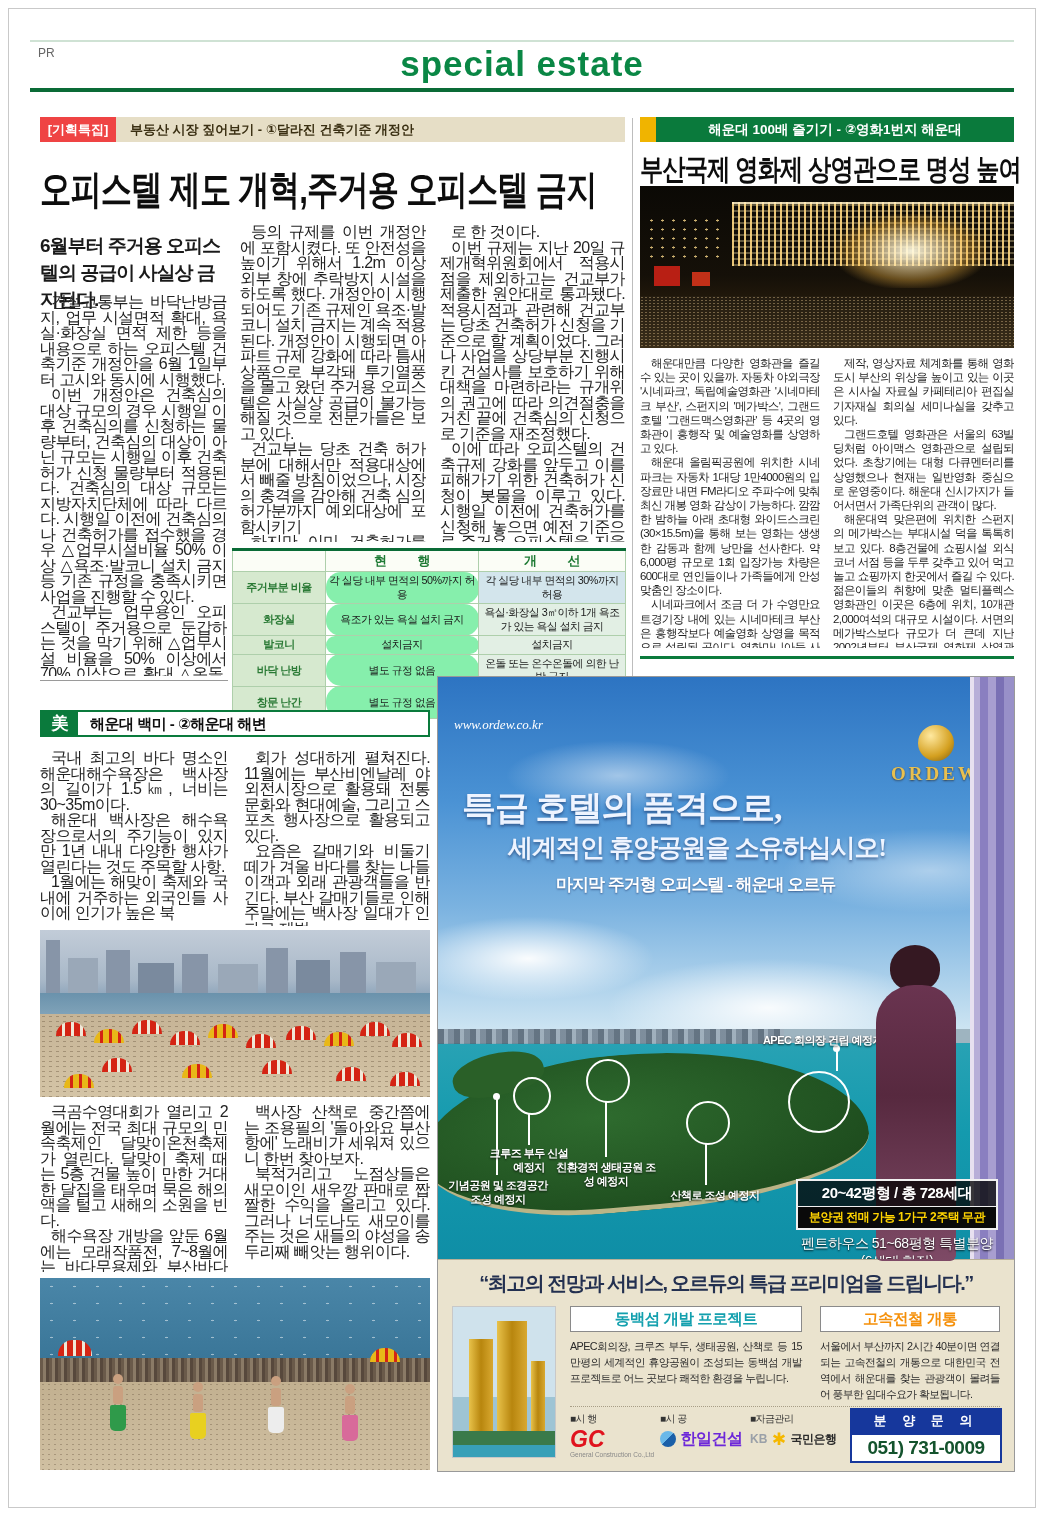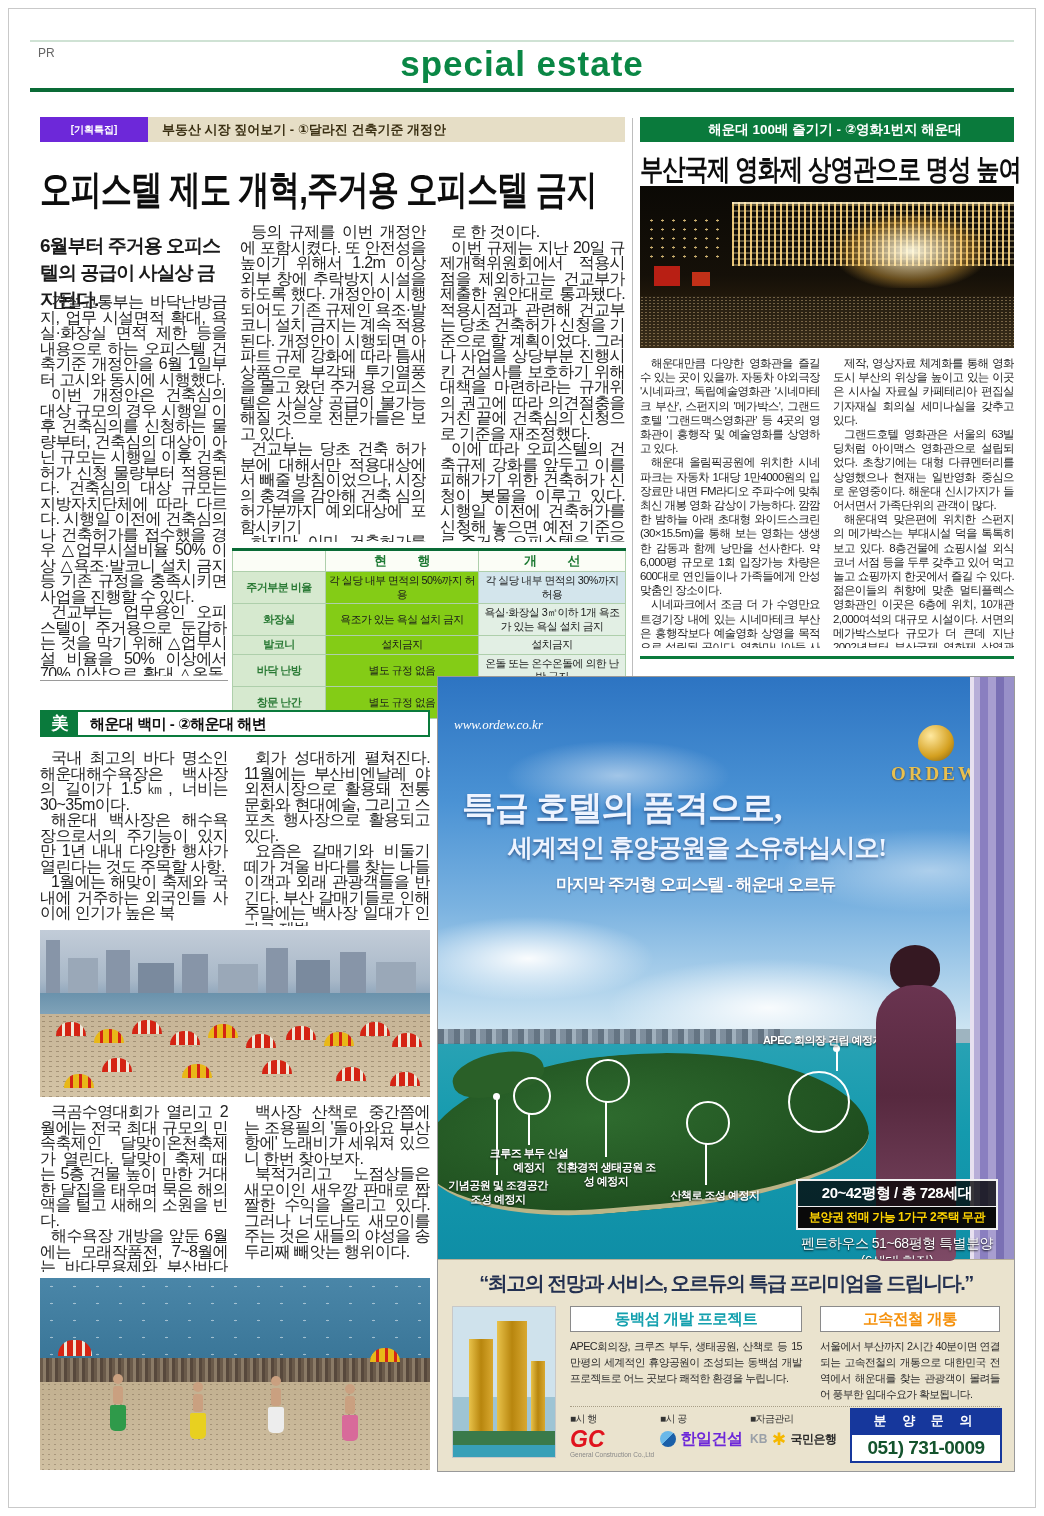--- a/index.html
+++ b/index.html
@@ -9,45 +9,45 @@
 
   
   .rule-light{position:absolute;left:30px;right:30px;top:40px;height:2px;background:#cfe2d4;}
   .pr{position:absolute;left:38px;top:46px;font-size:12px;color:#666;}
   .masthead{position:absolute;left:0;right:0;top:44px;text-align:center;font-size:35px;font-weight:900;
             color:#0a8745;letter-spacing:1px;}
   .rule-dark{position:absolute;left:30px;right:30px;top:88px;height:4px;background:#0a6b36;}
 
   
   .feat-bar{position:absolute;left:40px;top:117px;width:585px;height:25px;display:flex;}
-  .feat-tag{width:108px;background:#6d28d9;color:#fff;font-weight:bold;font-size:10px;text-align:center;line-height:25px;}
+  .feat-tag{width:76px;background:#ef4444;color:#fff;font-weight:bold;font-size:13px;text-align:center;line-height:25px;}
   .feat-series{flex:1;background:#e6dec6;color:#3a2f12;font-weight:bold;font-size:13px;line-height:25px;padding-left:14px;}
   .feat-headline{position:absolute;left:40px;top:162px;white-space:nowrap;font-size:40px;font-weight:900;color:#0d0d0d;
             letter-spacing:-1px;transform:scaleX(0.78);transform-origin:left center;}
   .lead{position:absolute;left:40px;top:232px;width:192px;font-size:19px;font-weight:bold;line-height:27px;letter-spacing:-1px;}
   .bt{font-size:16px;line-height:15.5px;letter-spacing:-0.6px;text-align:justify;color:#222;overflow:hidden;}
   .bt p{margin:0;text-indent:11px;}
   .fcol1{position:absolute;left:40px;top:294px;width:187px;height:382px;}
   .fcol2{position:absolute;left:240px;top:224px;width:186px;height:318px;}
   .fcol3{position:absolute;left:440px;top:224px;width:185px;height:318px;}
   .feat-end{position:absolute;left:40px;width:188px;top:680px;height:1px;background:#9a9a9a;}
   .vrule{position:absolute;left:632px;top:118px;width:1px;height:560px;background:#bdbdbd;}
 
   
   .rtable{position:absolute;left:232px;top:548px;width:394px;border-collapse:collapse;
           font-size:10.8px;letter-spacing:-0.5px;border-top:3px solid #0a6b36;}
   .rtable th,.rtable td{border:1px solid #aecfab;text-align:center;padding:2px 3px;line-height:1.25;}
   .rtable th{color:#1e7a34;font-size:13px;font-weight:bold;background:#fbfdf6;word-spacing:28px;}
   .rtable .lbl{background:#d6e9cf;color:#2a7a35;font-weight:bold;width:86px;font-size:11px;}
-  .rtable .cur{background:#84cc16;width:146px;}
+  .rtable .cur{background:#86efac;width:146px;border-radius:15px;}
   .rtable .rev{background:#e2efe4;}
   .rtable .revblue{background:#d3e5ec;}
 
   
-  .cin-bar{position:absolute;left:640px;top:117px;width:374px;height:25px;display:flex;background:#0a7a3c;align-items:center;}
+  .cin-bar{position:absolute;left:640px;top:117px;width:374px;height:25px;display:flex;background:#0a7a3c;}
   .cin-sq{width:16px;background:#f0b400;}
   .cin-series{flex:1;color:#fff;font-weight:bold;font-size:13.5px;line-height:25px;text-align:center;}
   .cin-headline{position:absolute;left:640px;top:150px;white-space:nowrap;font-size:29px;font-weight:900;color:#0d0d0d;
             letter-spacing:-1px;transform:scaleX(0.80);transform-origin:left center;}
   .cin-photo{position:absolute;left:640px;top:186px;width:374px;height:162px;overflow:hidden;
              background:linear-gradient(180deg,#0b0905 0%,#151008 55%,#281c0c 78%,#171208 100%);}
   .fest-lights{position:absolute;left:92px;top:16px;width:282px;height:62px;
       background:repeating-linear-gradient(90deg,rgba(255,216,130,.9) 0 2px,rgba(40,28,8,.05) 2px 6px),
                  repeating-linear-gradient(0deg,rgba(255,235,170,.35) 0 2px,transparent 2px 6px);
       border-top:2px solid rgba(255,240,200,.8);}

